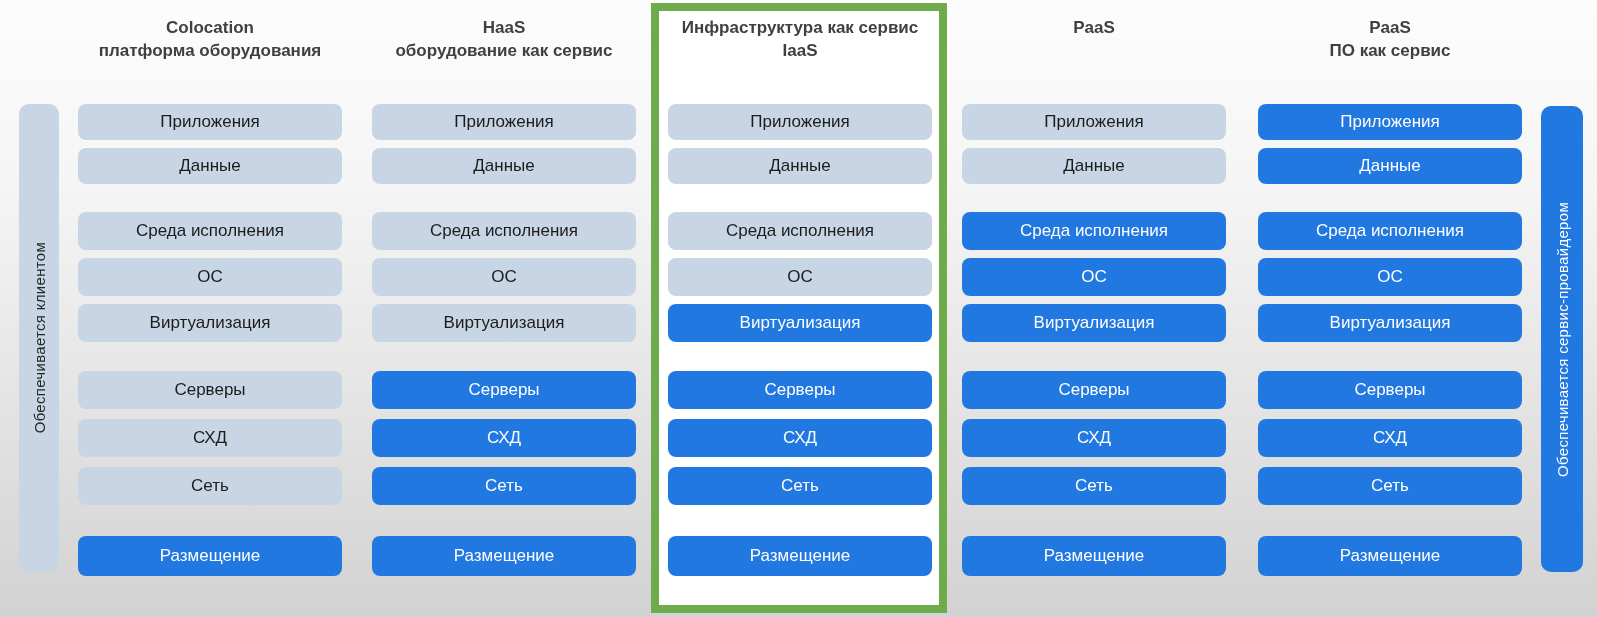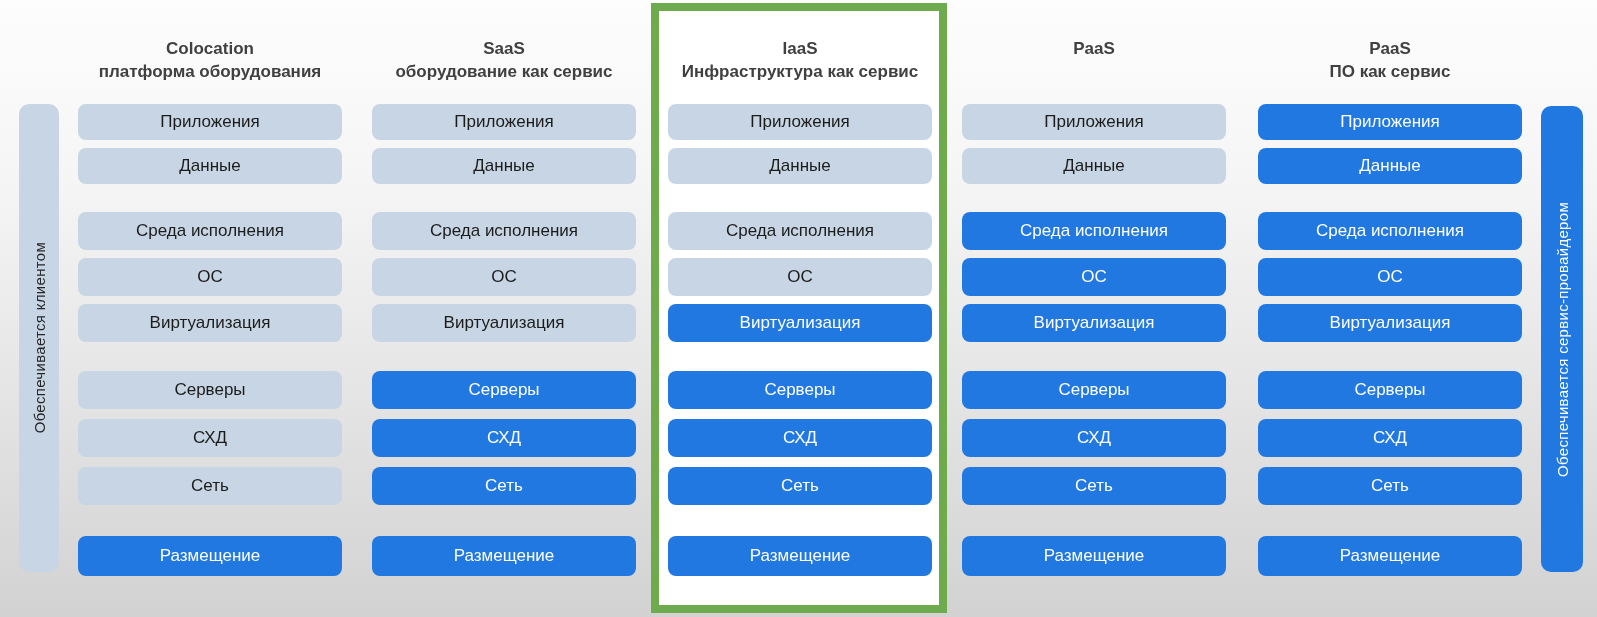--- a/index.html
+++ b/index.html
@@ -12,21 +12,21 @@
   }
   .highlight-frame{
     position:absolute;
     left:651px;top:3px;width:296px;height:610px;
     box-sizing:border-box;
     border:8px solid #6dab4c;
     background:#ffffff;
     z-index:1;
   }
   .col-header{
-    position:absolute;top:37px;
+    position:absolute;top:16px;
     text-align:center;
     font-weight:bold;
     font-size:17px;line-height:23px;
     color:#404040;
     z-index:2;
     white-space:nowrap;
   }
   .layer-box{
     position:absolute;
     box-sizing:border-box;
@@ -76,35 +76,35 @@
       <div class="layer-box client" style="left: 78px; width: 264px; top: 104px; height: 36px; background: rgb(199, 213, 228);">Приложения</div>
       <div class="layer-box client" style="left: 78px; width: 264px; top: 148px; height: 36px; background: rgb(199, 213, 228);">Данные</div>
       <div class="layer-box client" style="left: 78px; width: 264px; top: 212px; height: 38px; background: rgb(199, 213, 228);">Среда исполнения</div>
       <div class="layer-box client" style="left: 78px; width: 264px; top: 258px; height: 38px; background: rgb(199, 213, 228);">ОС</div>
       <div class="layer-box client" style="left: 78px; width: 264px; top: 304px; height: 38px; background: rgb(199, 213, 228);">Виртуализация</div>
       <div class="layer-box client" style="left: 78px; width: 264px; top: 371px; height: 38px; background: rgb(199, 213, 228);">Серверы</div>
       <div class="layer-box client" style="left: 78px; width: 264px; top: 419px; height: 38px; background: rgb(199, 213, 228);">СХД</div>
       <div class="layer-box client" style="left: 78px; width: 264px; top: 467px; height: 38px; background: rgb(199, 213, 228);">Сеть</div>
       <div class="layer-box provider" style="left: 78px; width: 264px; top: 536px; height: 40px; background: rgb(33, 120, 224);">Размещение</div>
       <div class="col-header" style="left: 504px; transform: translateX(-50%);">
-        <div>SaaS</div>
+        <div>HaaS</div>
         <div>оборудование как сервис</div>
       </div>
       <div class="layer-box client" style="left: 372px; width: 264px; top: 104px; height: 36px; background: rgb(199, 213, 228);">Приложения</div>
       <div class="layer-box client" style="left: 372px; width: 264px; top: 148px; height: 36px; background: rgb(199, 213, 228);">Данные</div>
       <div class="layer-box client" style="left: 372px; width: 264px; top: 212px; height: 38px; background: rgb(199, 213, 228);">Среда исполнения</div>
       <div class="layer-box client" style="left: 372px; width: 264px; top: 258px; height: 38px; background: rgb(199, 213, 228);">ОС</div>
       <div class="layer-box client" style="left: 372px; width: 264px; top: 304px; height: 38px; background: rgb(199, 213, 228);">Виртуализация</div>
       <div class="layer-box provider" style="left: 372px; width: 264px; top: 371px; height: 38px; background: rgb(33, 120, 224);">Серверы</div>
       <div class="layer-box provider" style="left: 372px; width: 264px; top: 419px; height: 38px; background: rgb(33, 120, 224);">СХД</div>
       <div class="layer-box provider" style="left: 372px; width: 264px; top: 467px; height: 38px; background: rgb(33, 120, 224);">Сеть</div>
       <div class="layer-box provider" style="left: 372px; width: 264px; top: 536px; height: 40px; background: rgb(33, 120, 224);">Размещение</div>
       <div class="col-header" style="left: 800px; transform: translateX(-50%);">
+        <div>Инфраструктура как сервис</div>
         <div>IaaS</div>
-        <div>Инфраструктура как сервис</div>
       </div>
       <div class="layer-box client" style="left: 668px; width: 264px; top: 104px; height: 36px; background: rgb(199, 213, 228);">Приложения</div>
       <div class="layer-box client" style="left: 668px; width: 264px; top: 148px; height: 36px; background: rgb(199, 213, 228);">Данные</div>
       <div class="layer-box client" style="left: 668px; width: 264px; top: 212px; height: 38px; background: rgb(199, 213, 228);">Среда исполнения</div>
       <div class="layer-box client" style="left: 668px; width: 264px; top: 258px; height: 38px; background: rgb(199, 213, 228);">ОС</div>
       <div class="layer-box provider" style="left: 668px; width: 264px; top: 304px; height: 38px; background: rgb(33, 120, 224);">Виртуализация</div>
       <div class="layer-box provider" style="left: 668px; width: 264px; top: 371px; height: 38px; background: rgb(33, 120, 224);">Серверы</div>
       <div class="layer-box provider" style="left: 668px; width: 264px; top: 419px; height: 38px; background: rgb(33, 120, 224);">СХД</div>
       <div class="layer-box provider" style="left: 668px; width: 264px; top: 467px; height: 38px; background: rgb(33, 120, 224);">Сеть</div>
       <div class="layer-box provider" style="left: 668px; width: 264px; top: 536px; height: 40px; background: rgb(33, 120, 224);">Размещение</div>

